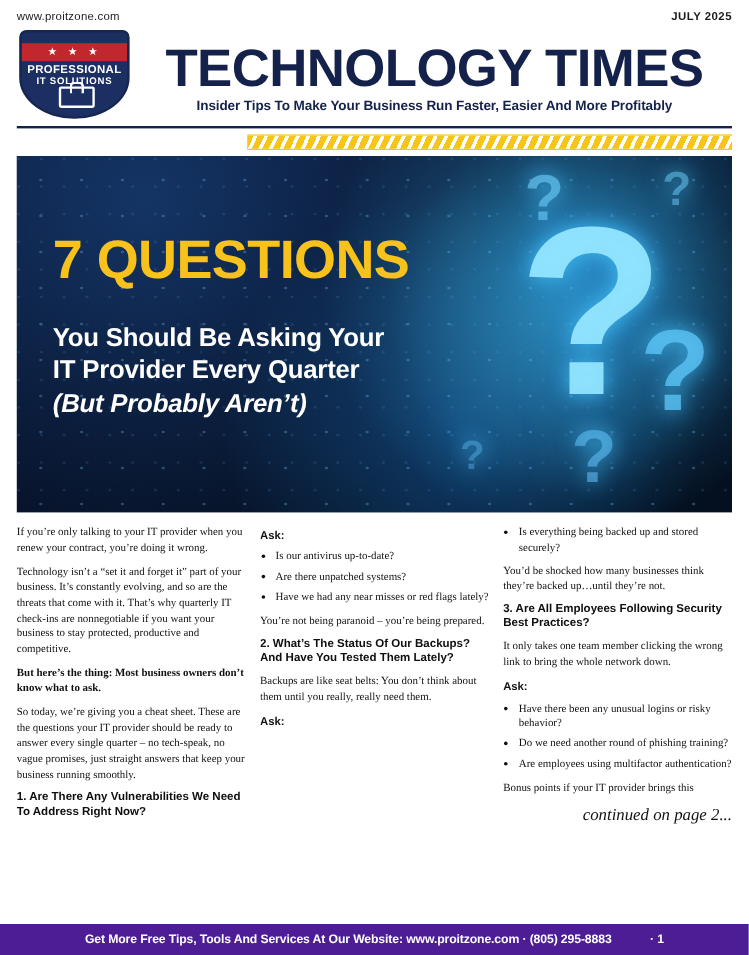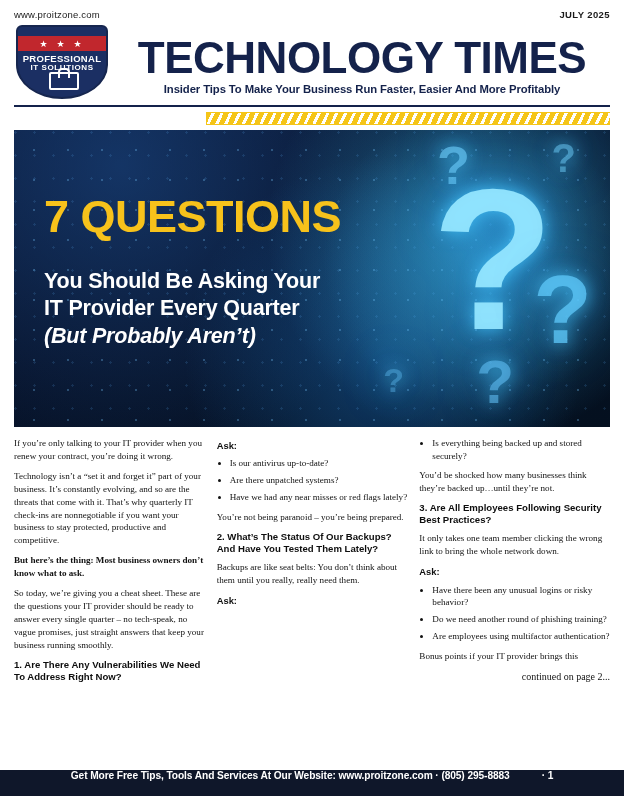--- a/index.html
+++ b/index.html
@@ -215,33 +215,35 @@
     font-size: 9.4px;
     font-weight: 700;
     margin: 2px 0 5px 0;
   }
   .col ul {
     margin: 0 0 7px 0;
     padding-left: 13px;
   }
   .col li { margin-bottom: 4.5px; line-height: 1.38; }
   .contd {
+    font-style: italic;
     text-align: right;
-    font-size: 10px;
+    font-size: 14px;
     margin-top: 6px;
   }
 
   
   .footer {
     position: absolute;
     left: 0; right: 0; bottom: 0;
     height: 26px;
-    background: #0f172a;
+    background: #4c1d95;
     color: #ffffff;
     display: flex;
+    align-items: center;
     justify-content: center;
     font-family: "Liberation Sans", sans-serif;
     font-weight: 700;
     font-size: 10.2px;
     letter-spacing: -0.1px;
     gap: 24px;
   }
   .footer .pg { margin-left: 8px; }
 </style>
 </head>

